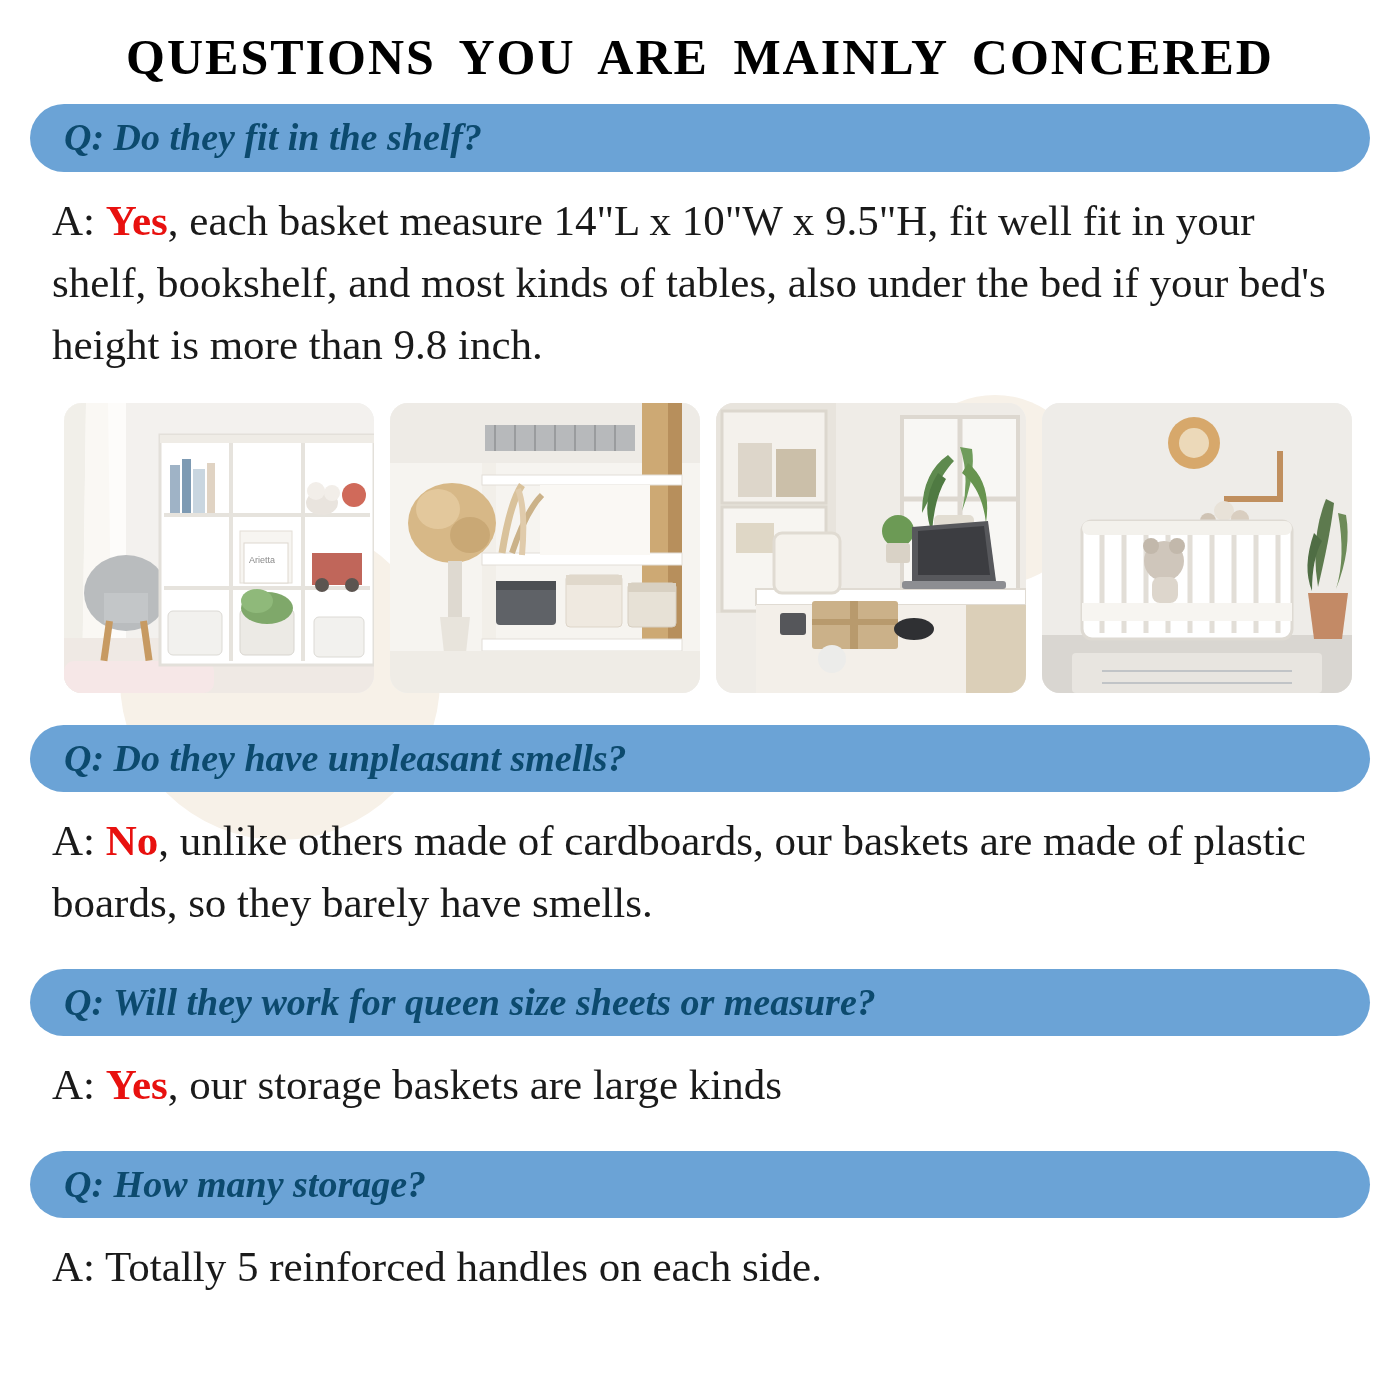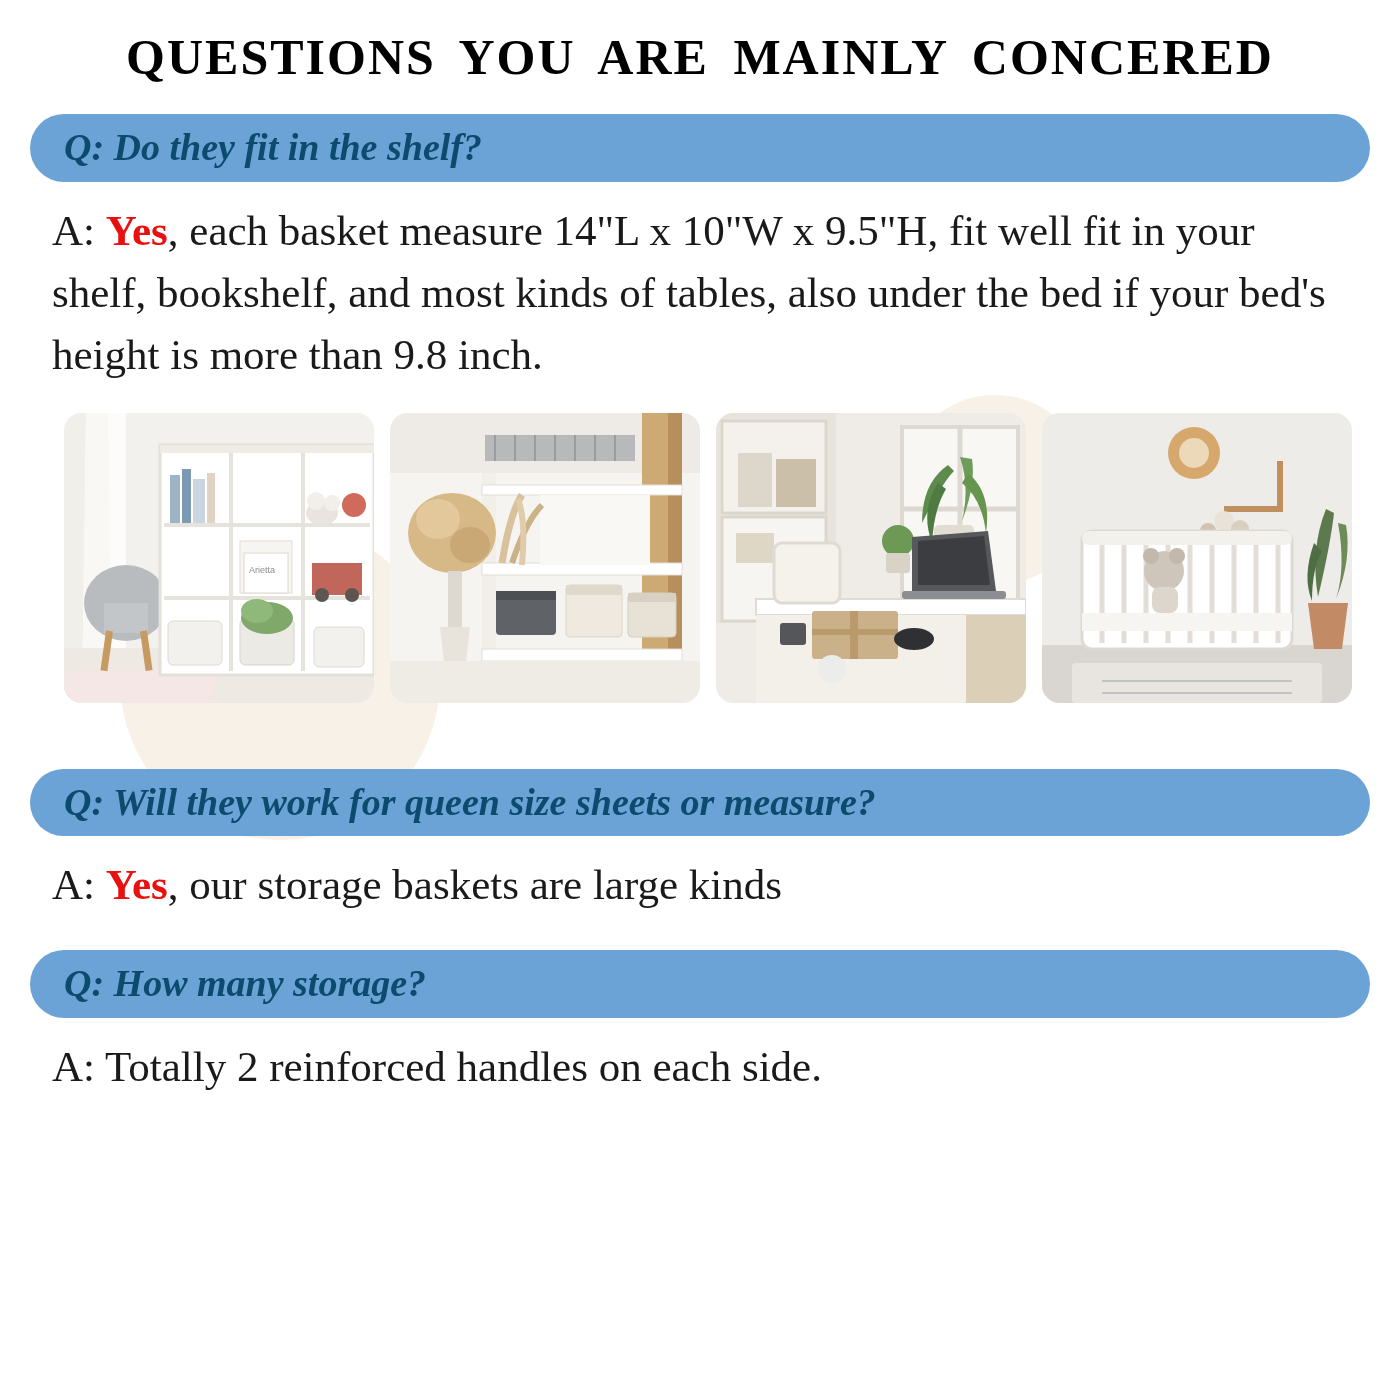--- a/index.html
+++ b/index.html
@@ -43,21 +43,21 @@
     box-sizing: border-box;
   }
 
   .title {
     text-align: center;
     font-family: "Liberation Serif", serif;
     font-weight: bold;
     font-size: 50px;
     letter-spacing: 2px;
     word-spacing: 10px;
-    margin: 28px 0 28px 0;
+    margin: 28px 0 18px 0;
     color: #000;
     white-space: nowrap;
   }
 
   .q-bar {
     background: #6ba3d6;
     color: #0c4a6e;
     border-radius: 40px;
     font-style: italic;
     font-weight: bold;
@@ -300,28 +300,32 @@
           <path d="M272 130 q-12 34 -2 58 q0 -32 10 -50z" fill="#4f6d44"></path>
           <path d="M266 190 L306 190 L300 236 L272 236 Z" fill="#c38a66"></path>
         </g>
       </svg>
     </div>
 
   </div>
 
   <div class="spacer-sm"></div>
 
+  <div class="q-bar">Q: Do they have unpleasant smells?</div>
+  <p class="answer">
+    <span>A: </span><span class="hl">No</span><span>, unlike others made of cardboards, our baskets are made of plastic boards, so they barely have smells.</span>
+  </p>
 
   <div class="spacer-md"></div>
 
   <div class="q-bar">Q: Will they work for queen size sheets or measure?</div>
   <p class="answer">
     <span>A: </span><span class="hl">Yes</span><span>, our storage baskets are large kinds</span>
   </p>
 
   <div class="spacer-md"></div>
 
   <div class="q-bar">Q: How many storage?</div>
   <p class="answer">
-    <span>A: Totally 2 reinforced handles on each side.</span>
+    <span>A: Totally 5 reinforced handles on each side.</span>
   </p>
 
 </div>
 
 </body></html>

